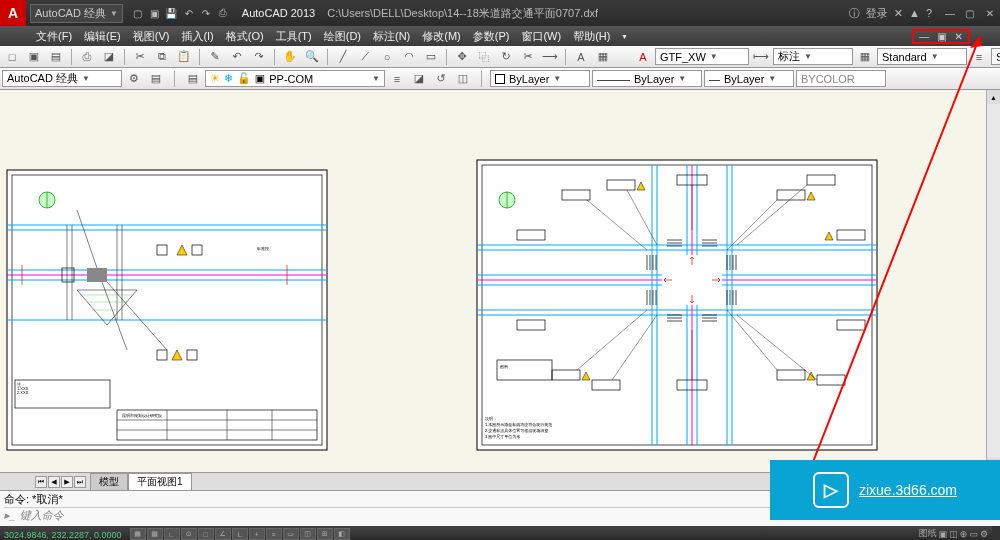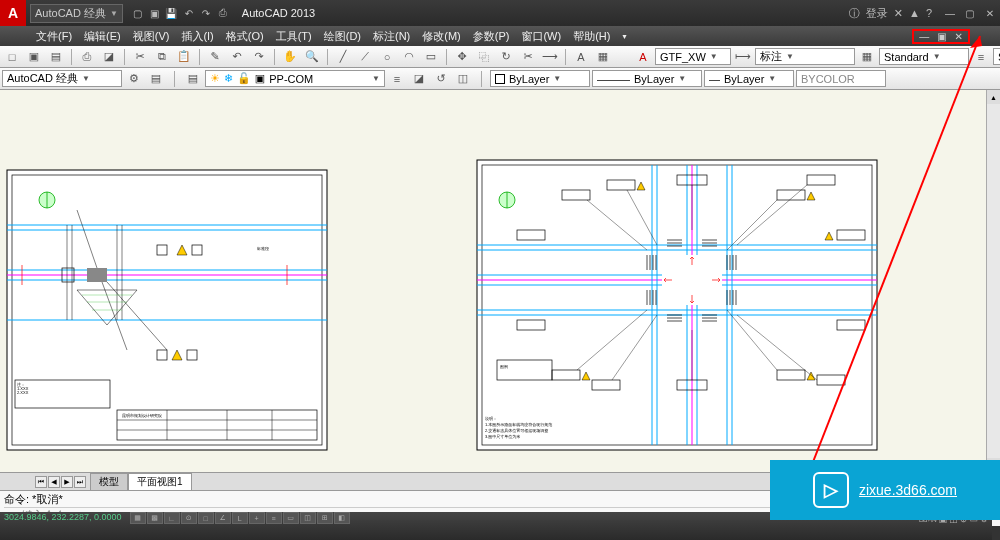--- a/index.html
+++ b/index.html
@@ -54,21 +54,21 @@
 .tabs .tab { padding: 1px 8px; background: #fff; border: 1px solid #999; border-bottom: none; }
 .tabs .tab.inact { background: #ccc; }
 .tabs .hscroll { margin-left: auto; width: 180px; height: 14px; background: #eee; border: 1px solid #999; display: flex; }
 .tabs .hscroll span { width: 14px; background: #ddd; border-right: 1px solid #999; font-size: 7px; display: flex; align-items: center; justify-content: center; }
 
 
 .cmdline { position: absolute; bottom: 14px; left: 0; right: 0; height: 36px; background: #f8f8f8; border-top: 1px solid #999; font-size: 11px; font-family: monospace; padding: 1px 4px; }
 .cmdline .inp { border-top: 1px solid #ccc; display: flex; align-items: center; gap: 4px; color: #888; font-style: italic; }
 
 
-.statusbar { position: absolute; bottom: 0; left: 0; right: 8px; height: 28px; background: linear-gradient(#444,#2a2a2a); display: flex; align-items: flex-start; font-size: 9px; color: #aaa; }
+.statusbar { position: absolute; bottom: 0; left: 0; right: 8px; height: 14px; background: linear-gradient(#444,#2a2a2a); display: flex; align-items: flex-end; font-size: 9px; color: #aaa; }
 .statusbar .coord { margin-left: 4px; color: #5c8; }
 .statusbar .btns { display: flex; gap: 1px; margin-left: 8px; }
 .statusbar .btns span { width: 16px; height: 12px; background: #555; border: 1px solid #666; display: inline-flex; align-items: center; justify-content: center; font-size: 7px; }
 .statusbar .rbtns2 { margin-left: auto; display: flex; gap: 2px; align-items: center; margin-right: 4px; padding-left: 28px; }
 
 
 .watermark { position: absolute; right: 0; bottom: 20px; width: 230px; height: 60px; background: #0aa4d4; color: #fff; display: flex; align-items: center; justify-content: center; gap: 10px; font-size: 20px; font-weight: bold; }
 .watermark .pl { width: 36px; height: 36px; border: 2px solid #fff; border-radius: 6px; display: flex; align-items: center; justify-content: center; font-size: 18px; }
 .watermark .sub { font-size: 14px; font-weight: normal; text-decoration: underline; }
 
@@ -90,20 +90,21 @@
   </div>
   <div class="qat">
     <span>▢</span>
     <span>▣</span>
     <span>💾</span>
     <span>↶</span>
     <span>↷</span>
     <span>⎙</span>
   </div>
   <span class="apptitle">AutoCAD 2013</span>
+  <span class="filepath">C:\Users\DELL\Desktop\14--18米道路交通平面0707.dxf</span>
   <div class="spacer"></div>
   <div class="rbtns">
     <span>ⓘ</span>
     <span>登录</span>
     <span>✕</span>
     <span>▲</span>
     <span>?</span>
   </div>
   <div class="winctl">
     <span>—</span>
@@ -164,26 +165,26 @@
     <span class="tb-ico">↻</span>
     <span class="tb-ico">✂</span>
     <span class="tb-ico">⟶</span>
     <span class="tb-sep"></span>
     <span class="tb-ico">A</span>
     <span class="tb-ico">▦</span>
   </div>
   <div class="tb-sep" style="margin:0 8px"></div>
   <div class="tb-box">
     <span class="tb-ico" style="color:#c00">A</span>
-    <div class="tb-dd" style="width:76px">
+    <div class="tb-dd" style="width:94px">
       <span>GTF_XW</span>
         <span class="ar">▼</span>
     </div>
     <span class="tb-ico">⟼</span>
-    <div class="tb-dd" style="width:100px">
+    <div class="tb-dd" style="width:80px">
       <span>标注</span>
         <span class="ar">▼</span>
     </div>
     <span class="tb-ico">▦</span>
     <div class="tb-dd" style="width:90px">
       <span>Standard</span>
         <span class="ar">▼</span>
     </div>
     <span class="tb-ico">≡</span>
     <div class="tb-dd" style="width:90px">

